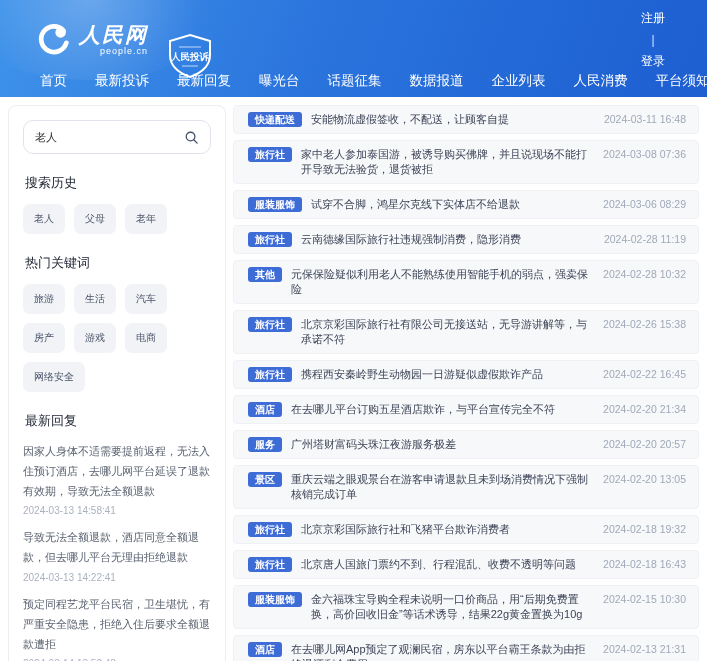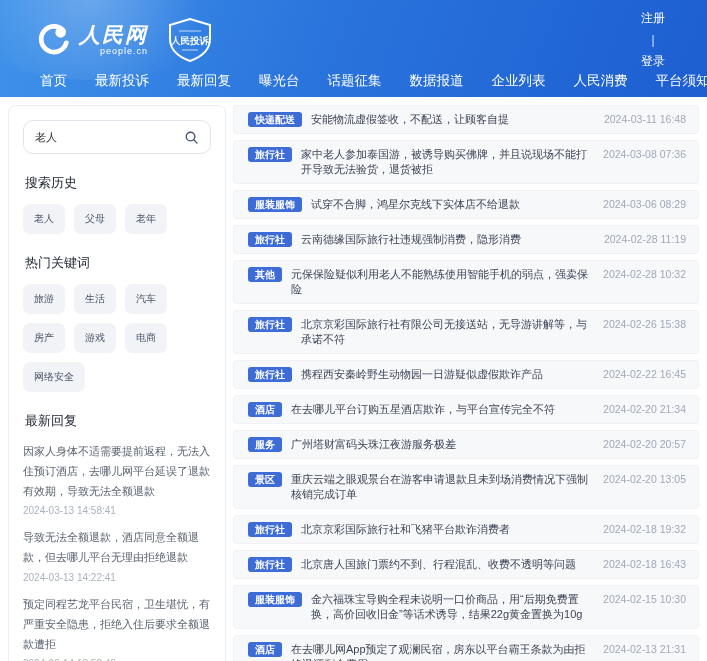--- a/index.html
+++ b/index.html
@@ -10,21 +10,21 @@
   .header { position:relative; height:97px; color:#fff; overflow:hidden;
     background:linear-gradient(110deg,#3f93ea 0%,#2a74dd 45%,#1d5ed1 100%); }
   .header:before { content:""; position:absolute; left:-60px; top:-90px; width:300px; height:170px;
     background:radial-gradient(circle,rgba(255,255,255,.25),rgba(255,255,255,0) 65%); border-radius:50%; }
   .header-top { display:flex; align-items:center; padding:10px 42px 0 34px; height:56px; position:relative;margin-top:7px; }
   .logo { display:flex; align-items:center; gap:7px; cursor:pointer; }
   .logo svg { display:block; }
   .logo-text { display:flex; flex-direction:column; line-height:1; }
   .logo-title { font-size:21px; font-weight:bold; font-style:italic; letter-spacing:2px; }
   .logo-sub { font-size:9px; letter-spacing:1px; margin-top:2px; align-self:flex-end; }
-  .shield { margin-left:16px; position:relative; top:2px; }
+  .shield { margin-left:16px; position:relative; top:18px; }
   .auth { margin-left:auto; font-size:12px; display:flex; gap:6px; align-items:center;flex-direction:column; }
   .auth span { cursor:pointer; }
   .auth .sep { opacity:.8; cursor:default; }
   .nav-row { display:flex; align-items:center; gap:28px; padding:0 0 0 40px; height:36px; font-size:13.5px; }
   .nav-item { cursor:pointer; white-space:nowrap; display:flex; align-items:center; gap:5px; }
 
   
   .content { display:flex; gap:7px; padding:8px; align-items:flex-start; }
 
   

